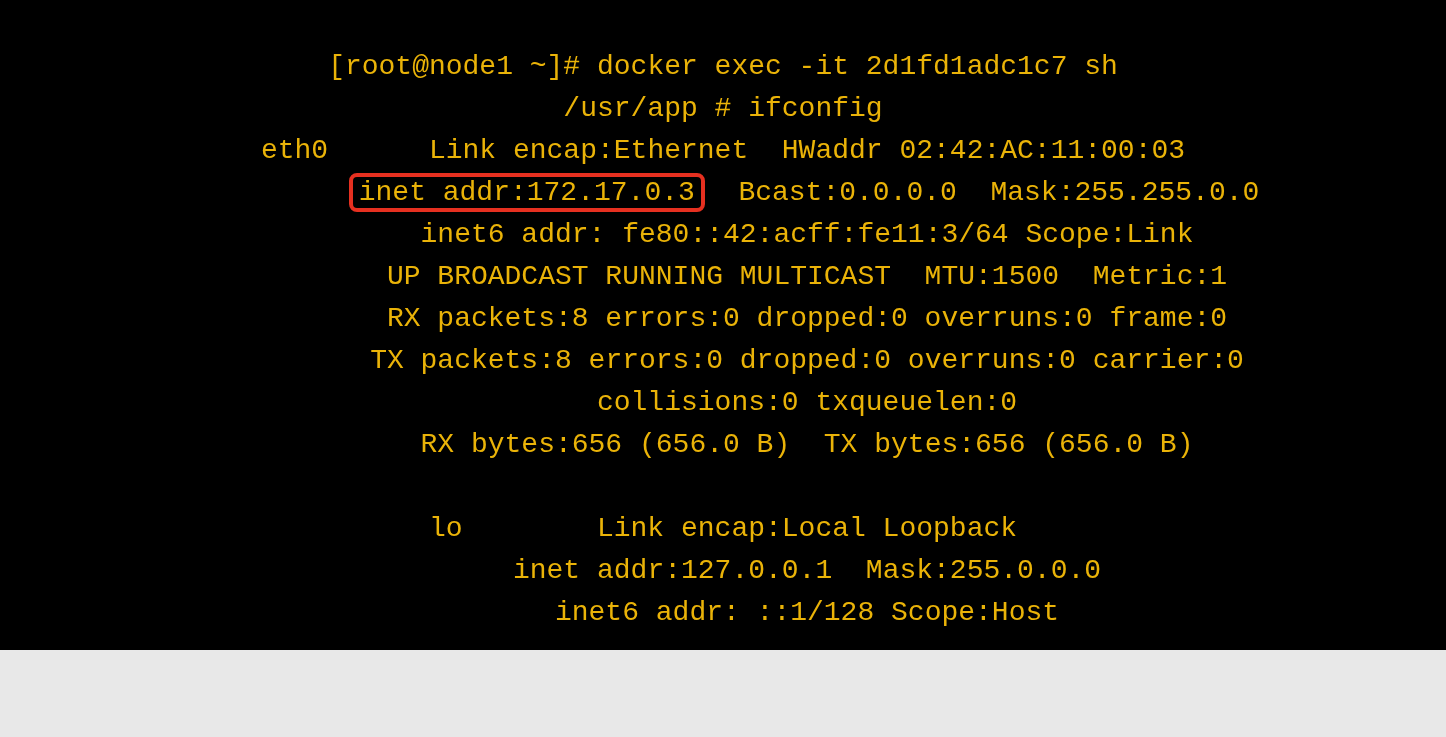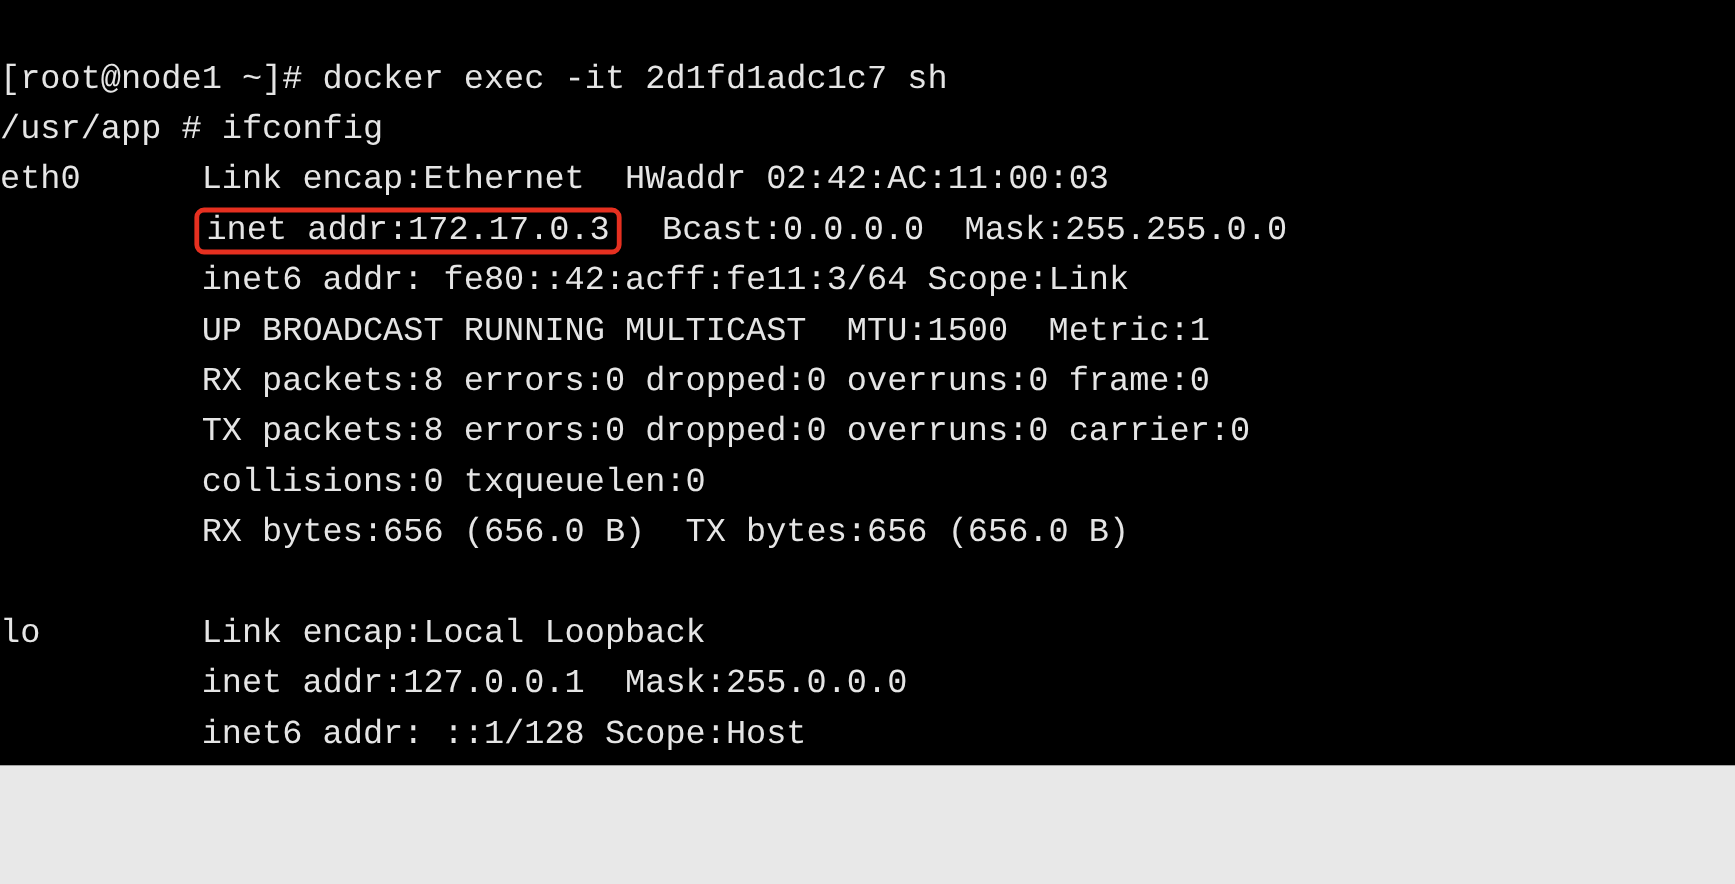--- a/index.html
+++ b/index.html
@@ -4,25 +4,26 @@
   <style>
     * { margin: 0; padding: 0; box-sizing: border-box; }
     body {
       font-family: "Courier New", Consolas, monospace;
       background: #e8e8e8;
       font-size: 28px;
       line-height: 1.5;
     }
     .terminal {
       background: #000000;
-      color: #e5e5e5;
-      padding: 4px 0 4px 0;
+      color: #eab308;
+      padding: 4px 0 16px 0;
       width: 100%;
       white-space: pre;
       overflow: hidden;
+      text-align: center;
     }
     .highlight-box {
       display: inline;
       border: 4px solid #e63020;
       border-radius: 8px;
       padding: 0 6px;
       margin-left: -6px;
     }
   </style>
 </head>

